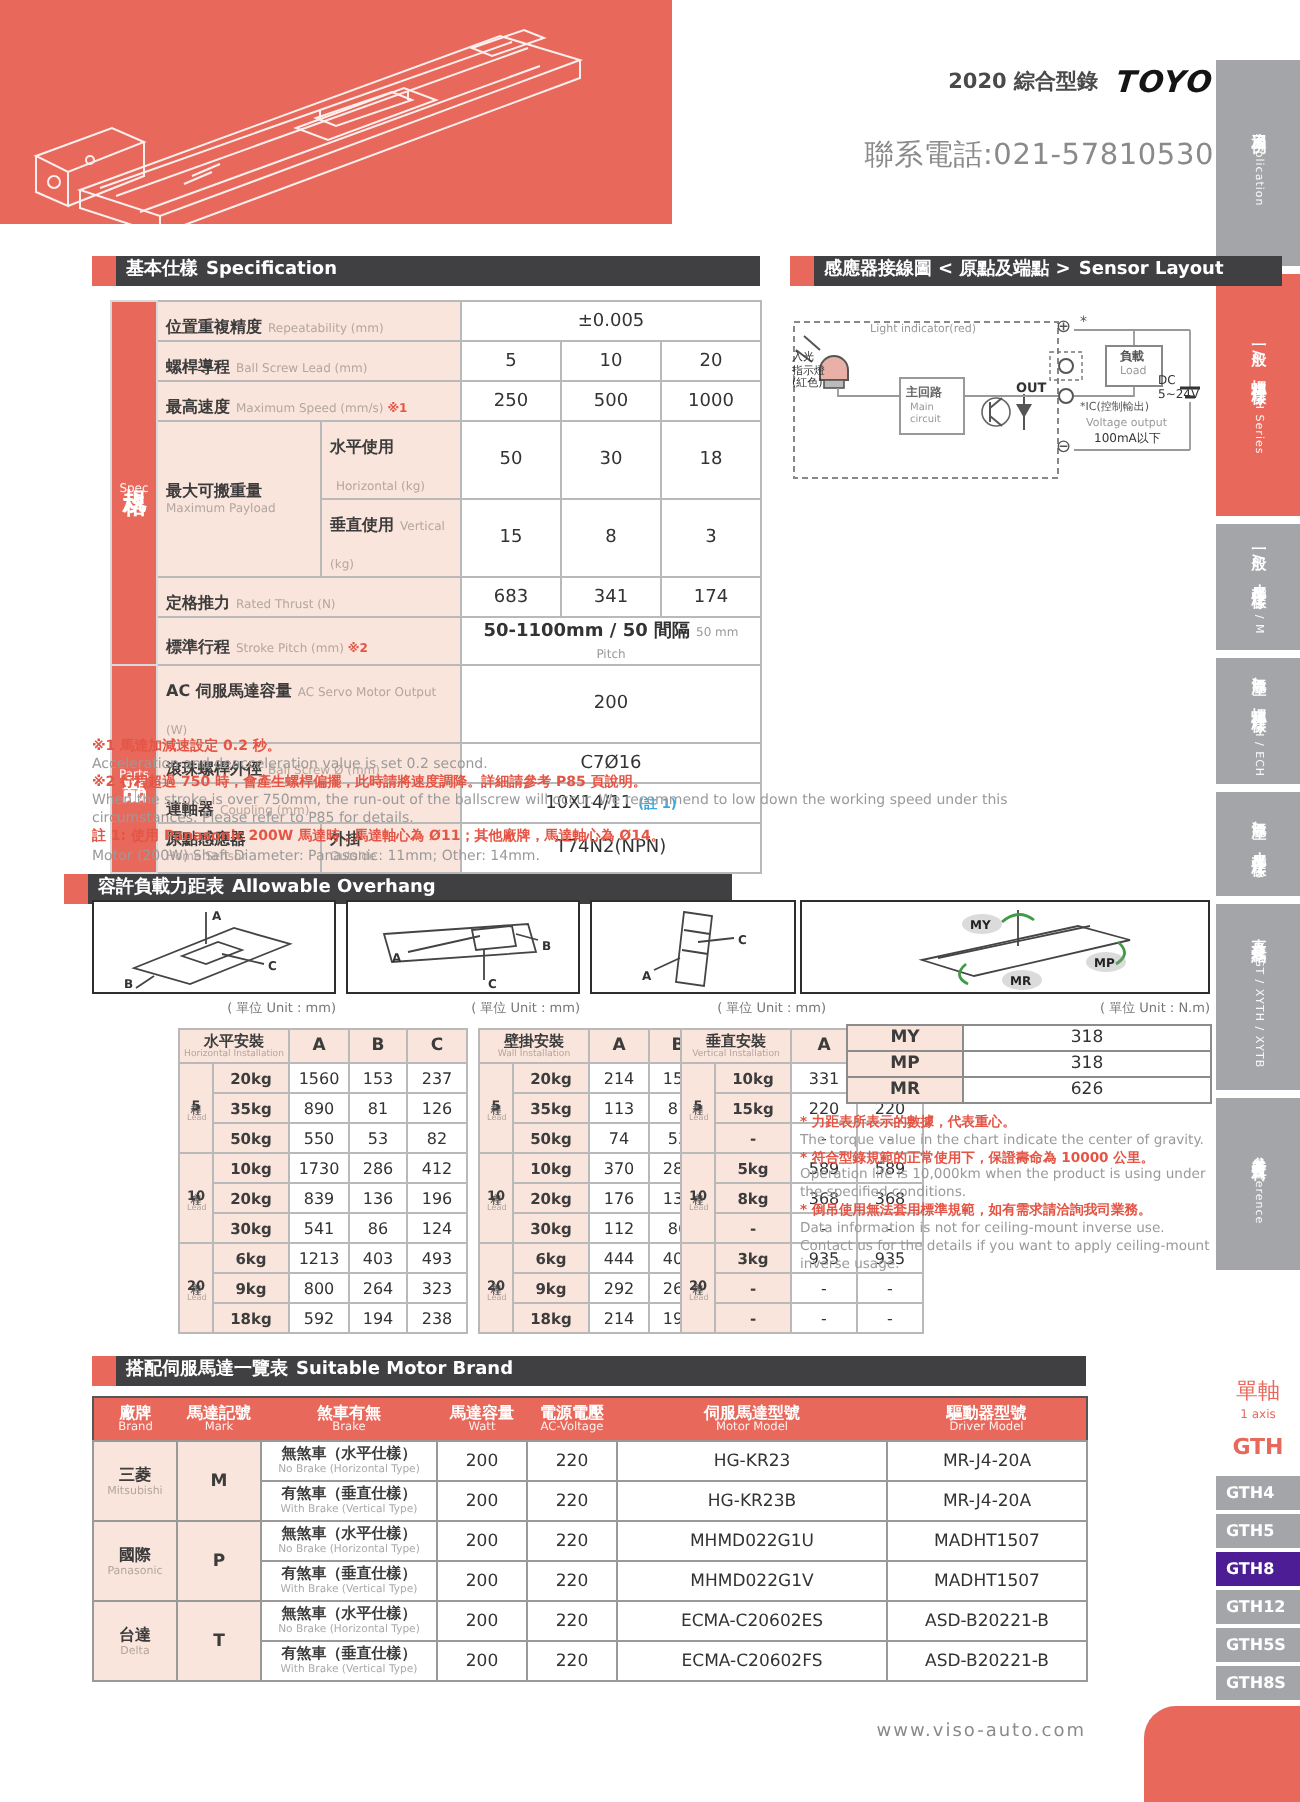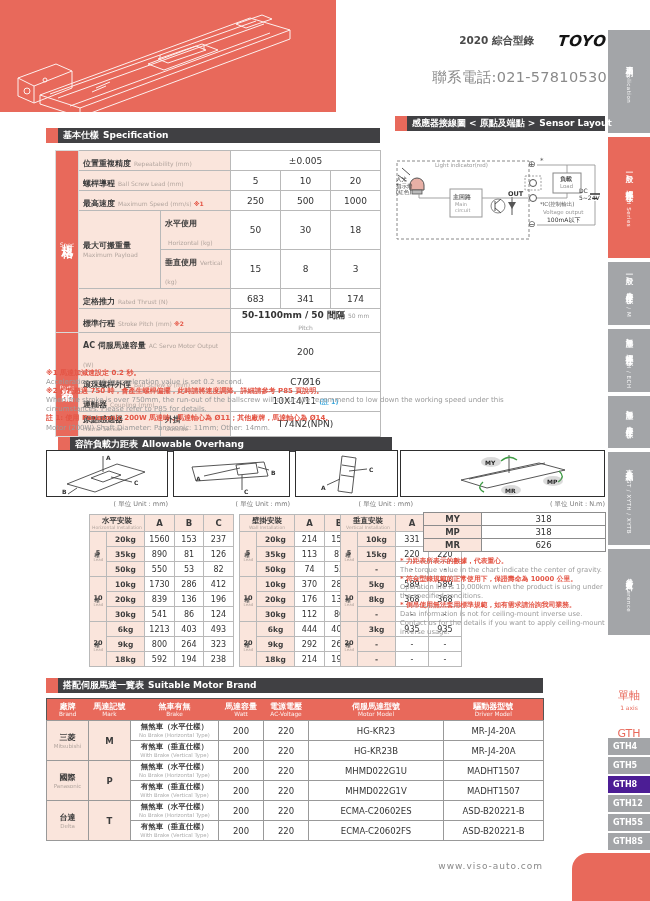--- a/index.html
+++ b/index.html
@@ -3,37 +3,37 @@
 <meta charset="utf-8">
 <style>
   * { margin:0; padding:0; box-sizing:border-box; }
   body { background:#fff; }
   .page { position:relative; width:650px; height:901px; margin:0 auto; background:#fff;
           overflow:hidden; font-family:"DejaVu Sans","Liberation Sans",sans-serif; color:#333; }
 
   
   .hero { position:absolute; left:0; top:0; width:336px; height:112px; background:#E8695B; }
   .logo-row { position:absolute; top:30px; right:43px; text-align:right; white-space:nowrap; }
-  .edition { font-size:10.5px; font-weight:bold; color:#4a4a4a; margin-right:24px; vertical-align:middle; }
+  .edition { font-size:10.5px; font-weight:bold; color:#4a4a4a; margin-right:9px; vertical-align:middle; }
   .logo { display:inline-block; font-size:15px; font-weight:900; font-style:italic; color:#141414;
           letter-spacing:1px; transform:skewX(-6deg); vertical-align:middle; }
   .phone { position:absolute; top:68px; right:43px; font-size:14.5px; color:#8a8a8a; letter-spacing:.3px; }
 
   
   .side-tab { position:absolute; left:608px; width:42px; background:#A3A5A8; color:#fff;
               display:flex; align-items:center; justify-content:center; gap:2px;
               writing-mode:vertical-rl; text-orientation:mixed; }
   .side-tab .zh { font-size:7.5px; font-weight:bold; letter-spacing:1.5px; }
   .side-tab .en { font-size:5.5px; letter-spacing:.5px; opacity:.92; }
   .side-tab.active { background:#E8695B; }
 
   .series-label { position:absolute; left:608px; top:688px; width:42px; text-align:center; color:#E8695B; }
   .sl-zh { display:block; font-size:11px; font-weight:normal; }
   .sl-en { display:block; font-size:6px; margin-top:1px; }
-  .sl-nm { display:block; font-size:11px; font-weight:400; margin-top:16px; }
+  .sl-nm { display:block; font-size:11px; font-weight:700; margin-top:6px; }
   .model-tab { position:absolute; left:608px; width:42px; height:17px; background:#A3A5A8; color:#fff;
                font-size:8px; font-weight:bold; line-height:17px; padding-left:5px; }
   .model-tab.active { background:#4c1d95; }
 
   
   .sec { position:absolute; height:15px; background:#404043; color:#fff; font-size:9px; font-weight:bold;
          line-height:15px; padding-left:17px; white-space:nowrap; }
   .sec::before { content:""; position:absolute; left:0; top:0; width:12px; height:15px; background:#E8695B; }
   .sec .en { margin-left:4px; }
   .sec .mid { margin-left:3px; }
@@ -170,21 +170,21 @@
     <span class="sl-nm">GTH</span>
   </div>
   <div class="model-tab" style="top:738px">GTH4</div>
   <div class="model-tab" style="top:757px">GTH5</div>
   <div class="model-tab active" style="top:776px">GTH8</div>
   <div class="model-tab" style="top:795px">GTH12</div>
   <div class="model-tab" style="top:814px">GTH5S</div>
   <div class="model-tab" style="top:833px">GTH8S</div>
 
   <div class="sec" style="left:46px;top:128px;width:334px"><span>基本仕樣</span><span class="en">Specification</span></div>
-  <div class="sec" style="left:395px;top:116px;width:210px"><span>感應器接線圖</span><span class="mid">&lt; 原點及端點 &gt;</span><span class="en">Sensor Layout</span></div>
+  <div class="sec" style="left:395px;top:128px;width:246px"><span>感應器接線圖</span><span class="mid">&lt; 原點及端點 &gt;</span><span class="en">Sensor Layout</span></div>
 
   <table class="spec-table">
     <colgroup>
         <col style="width:23px">
         <col style="width:82px">
         <col style="width:70px">
         <col style="width:50px">
         <col style="width:50px">
         <col style="width:50px">
       </colgroup>
@@ -309,21 +309,21 @@
     <span class="sl" style="left:145px;top:8px;font-size:7px;color:#555">*</span>
     <span class="sl" style="left:113px;top:42px;font-size:6.5px;font-weight:bold;color:#333">OUT</span>
     <span class="sl" style="left:133px;top:70px;font-size:9px;color:#555">⊖</span>
     <span class="sl" style="left:145px;top:52px;font-size:5.5px;color:#555">*IC(控制輸出)</span>
     <span class="sl" style="left:148px;top:60px;font-size:5.5px;color:#999">Voltage output</span>
     <span class="sl" style="left:152px;top:67px;font-size:6px;color:#333">100mA以下</span>
     <span class="sl" style="left:184px;top:38px;font-size:6px;color:#333">DC
 5~24V</span>
   </div>
 
-  <div class="sec" style="left:58px;top:437px;width:334px"><span>容許負載力距表</span><span class="en">Allowable Overhang</span></div>
+  <div class="sec" style="left:32px;top:437px;width:334px"><span>容許負載力距表</span><span class="en">Allowable Overhang</span></div>
 
   <div class="ov-box" style="left:46px;width:122px">
     <svg width="119" height="44" viewBox="0 0 119 44">
       <g fill="none" stroke="#444" stroke-width="0.9">
         <path d="M20 33 L70 13 L98 21 L48 41 Z"></path>
         <path d="M44 27 L62 20 L74 24 L56 31 Z"></path>
         <path d="M56 21 V5 M30 37 L21 43 M64 26 L85 31"></path>
       </g>
       <text x="59" y="9" font-size="6" font-weight="bold" fill="#333">A</text>
       <text x="15" y="43" font-size="6" font-weight="bold" fill="#333">B</text>

